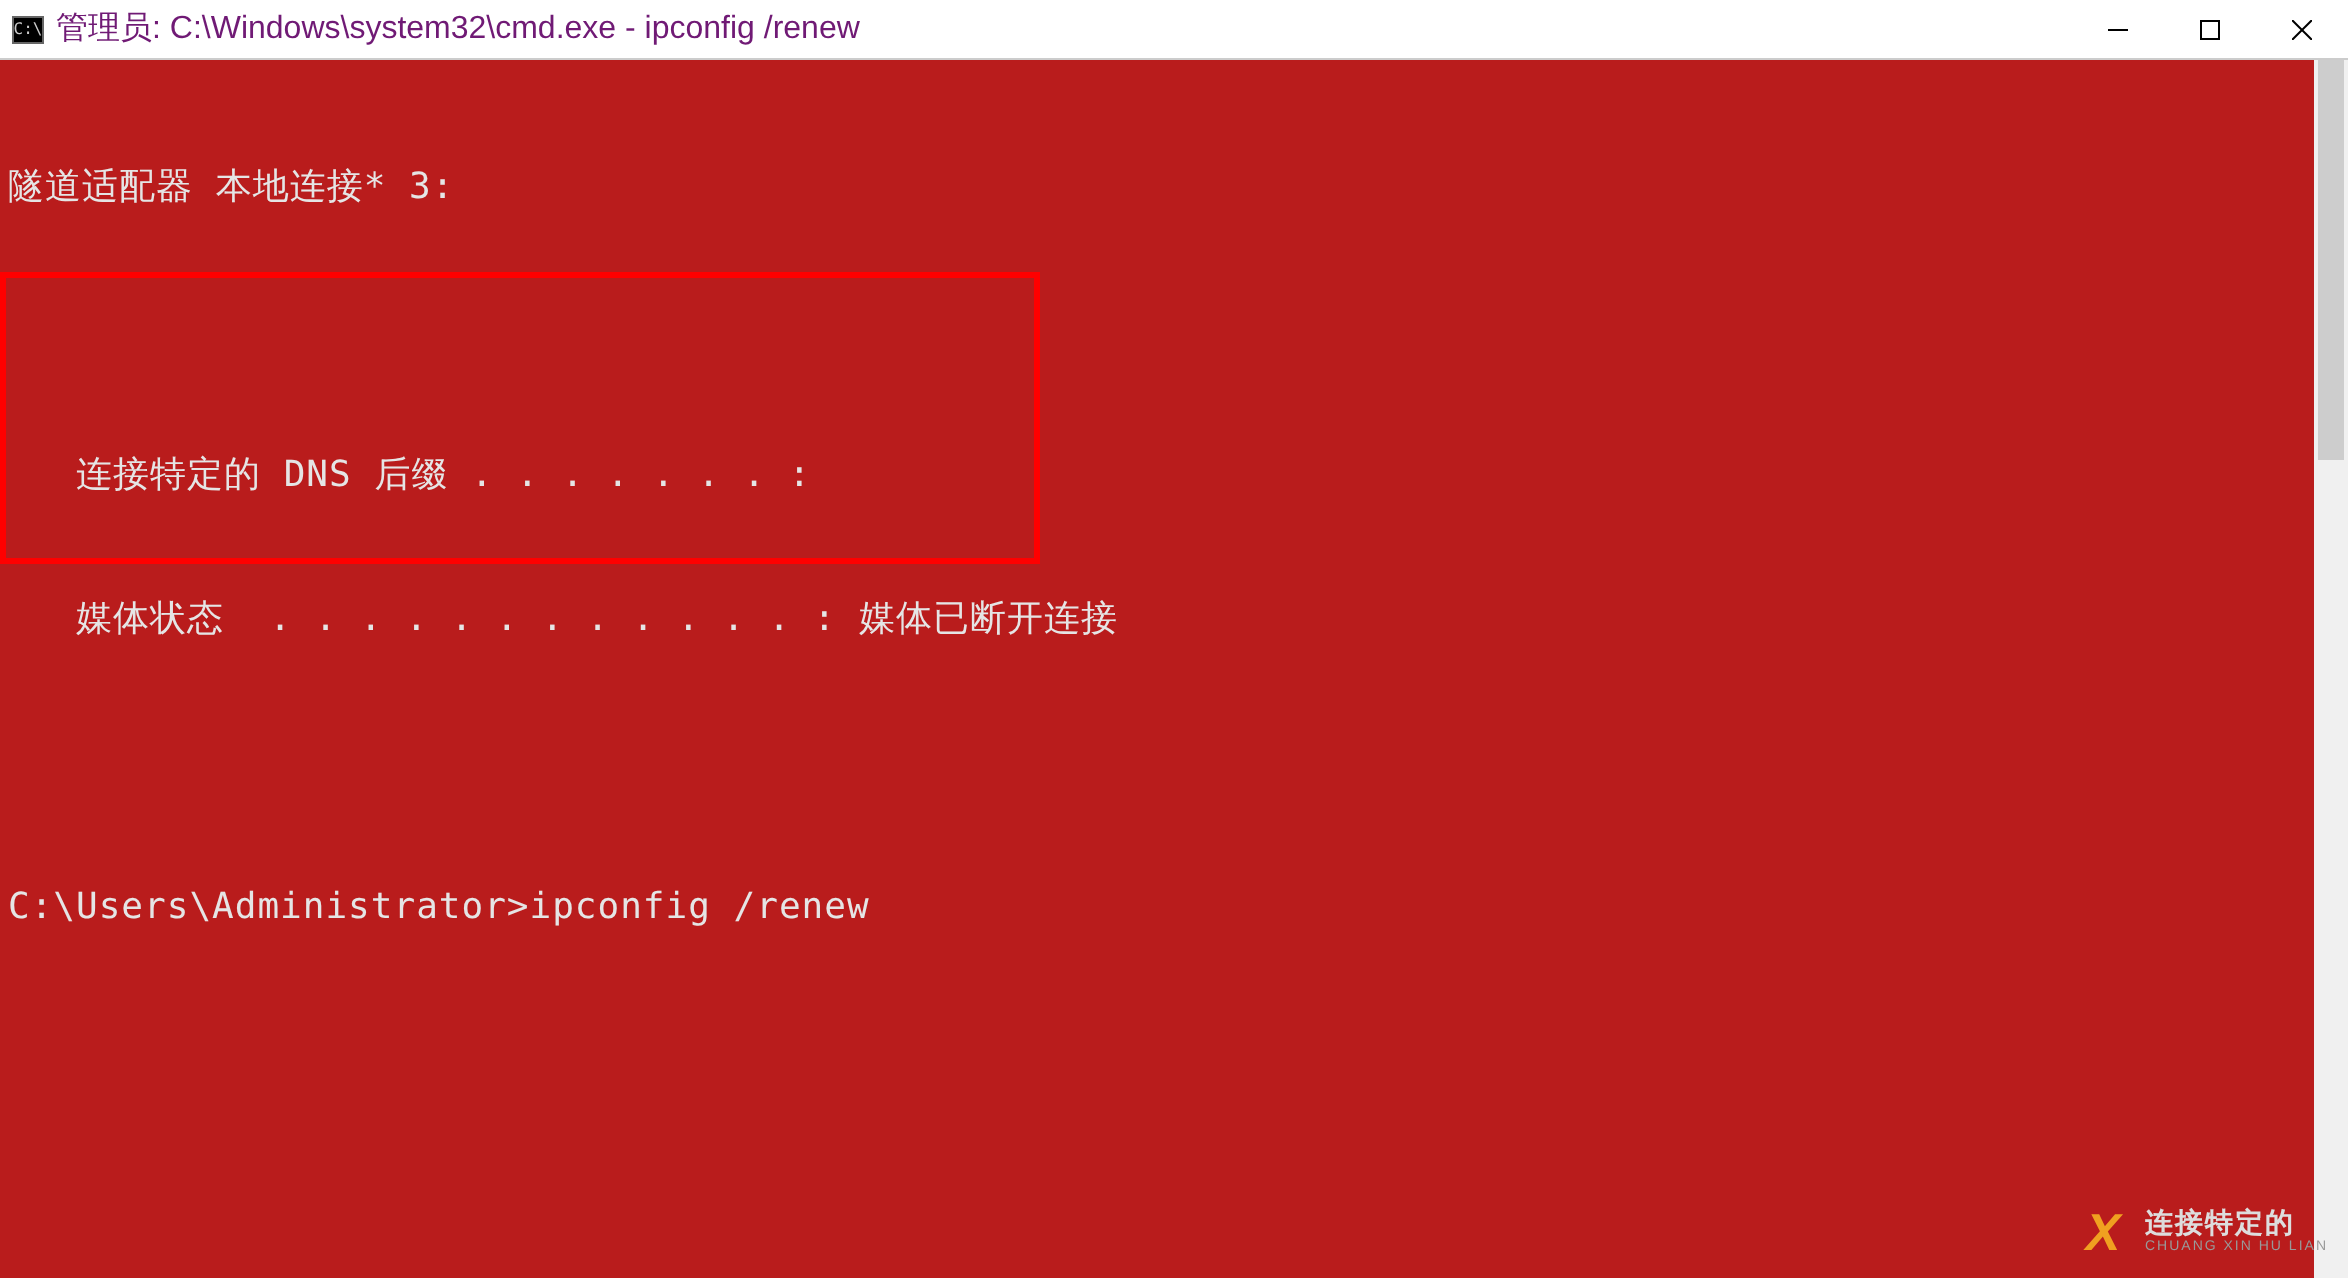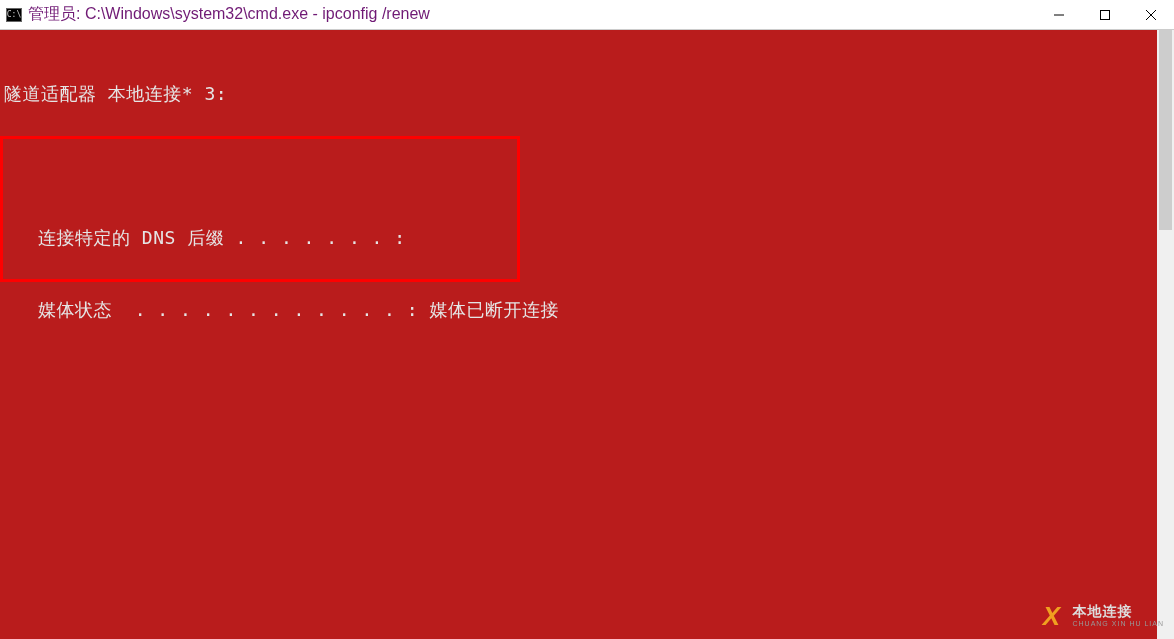--- a/index.html
+++ b/index.html
@@ -170,29 +170,30 @@
   </div>
 </div>
 
 <div class="terminal-wrap">
   <div class="terminal">
     <div class="line">隧道适配器 本地连接* 3:</div>
     <div class="line"></div>
     <div class="line">   连接特定的 DNS 后缀 . . . . . . . :</div>
     <div class="line">   媒体状态  . . . . . . . . . . . . : 媒体已断开连接</div>
     <div class="line"></div>
+    <div class="line">C:\Users\Administrator&gt;ipconfig /renew</div>
     <div class="line"></div>
     
     
     <div class="highlight-box"></div>
   </div>
   <div class="scrollbar">
     <div class="scroll-thumb"></div>
   </div>
 </div>
 
 <div class="watermark">
   <div class="wm-logo">X</div>
   <div class="wm-text">
-    <div class="wm-cn">本地连接</div>
+    <div class="wm-cn">连接特定的</div>
     <div class="wm-en">CHUANG XIN HU LIAN</div>
   </div>
 </div>
 
 </body></html>

